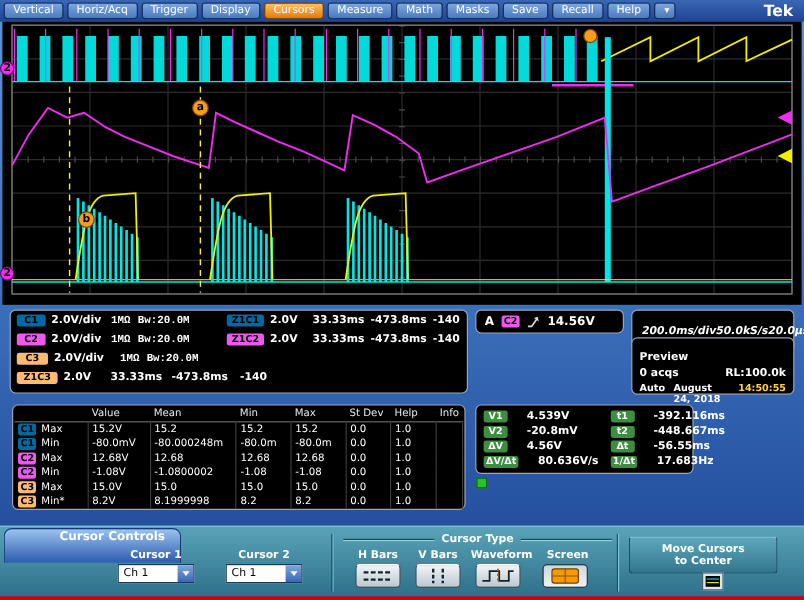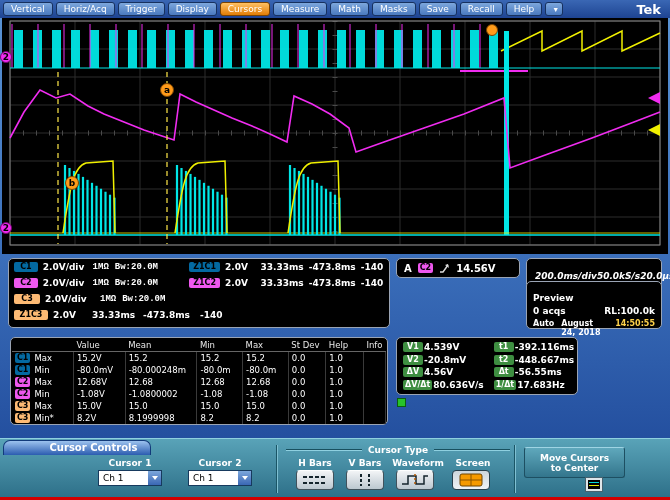--- a/index.html
+++ b/index.html
@@ -40,40 +40,40 @@
   .acq-r3{display:flex;gap:7px;font-size:8px;}
   .time{color:#ffd24a;}
   
   table.meas{border-collapse:collapse;width:100%;font-size:8.5px;color:#fff;}
   table.meas th{color:#e8e8e8;font-weight:normal;border-bottom:1px solid #666;padding:1px 3px;text-align:left;height:12px;}
   table.meas td{padding:0 3px;height:12px;border-right:1px solid #3a3a3a;white-space:nowrap;}
   .statcell{display:flex;align-items:center;gap:4px;}
   
   .cur-cols{display:flex;gap:10px;padding:4px 6px;}
   .cur-col{display:flex;flex-direction:column;gap:2.5px;}
-  .cur-row{display:flex;align-items:center;gap:1px;font-size:9px;font-weight:bold;white-space:nowrap;}
+  .cur-row{display:flex;align-items:center;gap:16px;font-size:9px;font-weight:bold;white-space:nowrap;}
   .green-dot{position:absolute;left:397px;top:144px;width:9px;height:9px;background:#27c32a;border:1px solid #0b5e0d;}
   
   .panel{position:absolute;left:0;top:438px;width:670px;height:59px;
          background:linear-gradient(180deg,#59a3b8,#2e7089);border-top:1px solid #8fd0e0;}
-  .panel-title{position:absolute;left:3px;top:1px;width:148px;height:15px;border-radius:7px 7px 0 0;
+  .panel-title{position:absolute;left:3px;top:1px;width:148px;height:29px;border-radius:7px 7px 0 0;
          background:linear-gradient(180deg,#9cc2ee,#2b5cb0);border:1px solid #123a7a;border-bottom:none;
          color:#fff;font-size:10px;font-weight:bold;text-align:center;line-height:14px;padding-left:33px;}
   .sect-label{position:absolute;display:flex;align-items:center;gap:6px;color:#fff;font-size:9px;font-weight:bold;}
   .sect-label .ln{flex:1;height:2px;border-top:1px solid #18505f;border-bottom:1px solid #8fd0e0;}
   .vgroove{position:absolute;width:2px;border-left:1px solid #1a5566;border-right:1px solid #7fc0d2;}
   .small-label{position:absolute;color:#fff;font-size:9px;font-weight:bold;text-align:center;}
   .dropdown{position:absolute;height:16px;display:flex;border:1px solid #173a5e;background:#fff;}
   .dd-value{flex:1;font-size:9px;color:#000;padding:1px 4px;line-height:13px;}
   .dd-btn{width:13px;background:linear-gradient(180deg,#7da7dc,#3a67b4);display:flex;align-items:center;justify-content:center;}
   .dd-tri{width:0;height:0;border-left:3px solid transparent;border-right:3px solid transparent;border-top:4px solid #fff;}
   .type-btn{position:absolute;width:38px;height:20px;border-radius:4px;border:1px solid #41525c;border-top-color:#fdfefe;
          background:linear-gradient(180deg,#f2f4f6,#bcc8d0);display:flex;align-items:center;justify-content:center;}
   .type-btn.active{background:linear-gradient(180deg,#cdd6db,#eef2f5);border:1px solid #28404c;}
-  .big-btn{position:absolute;left:524px;top:8px;width:101px;height:31px;border-radius:3px;color:#fff;
+  .big-btn{position:absolute;left:524px;top:8px;width:124px;height:31px;border-radius:3px;color:#fff;
          font-size:9px;font-weight:bold;text-align:center;display:flex;flex-direction:column;justify-content:center;
          background:linear-gradient(180deg,#5fa8bc,#33758c);border:1px solid #1d4f62;border-top-color:#9fd4e4;}
   .setup-btn{position:absolute;left:606px;top:37px;width:52px;height:17px;border-radius:9px;color:#fff;
          font-size:9.5px;font-weight:bold;text-align:center;line-height:15px;
          background:linear-gradient(180deg,#6ea0e8,#2050b0);border:1px solid #0a2a6a;margin-top:25px;}
   .setup-icon{position:absolute;left:585px;top:38px;width:18px;height:15px;background:#dfe6ea;border:1px solid #46616e;
          display:flex;align-items:center;justify-content:center;}
   .setup-icon .scr{width:12px;height:9px;background:#000;position:relative;}
   .setup-icon .scr i{position:absolute;left:1px;right:1px;height:1px;}
   .redstrip{position:absolute;left:0;top:497px;width:670px;height:3px;background:#d40000;}

